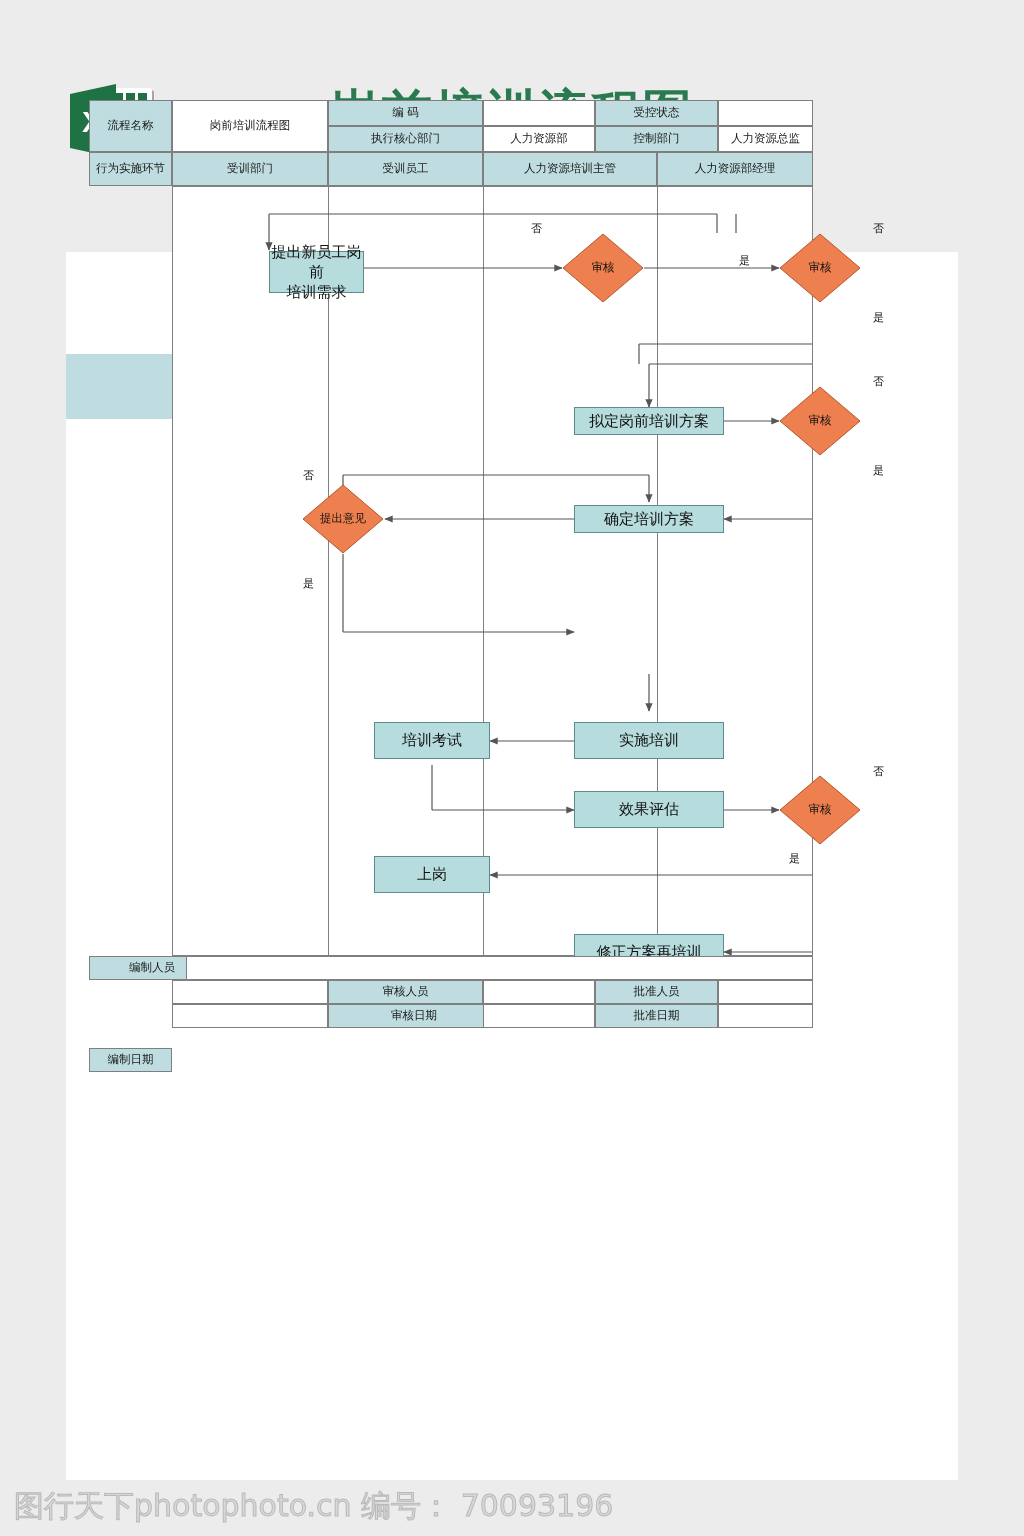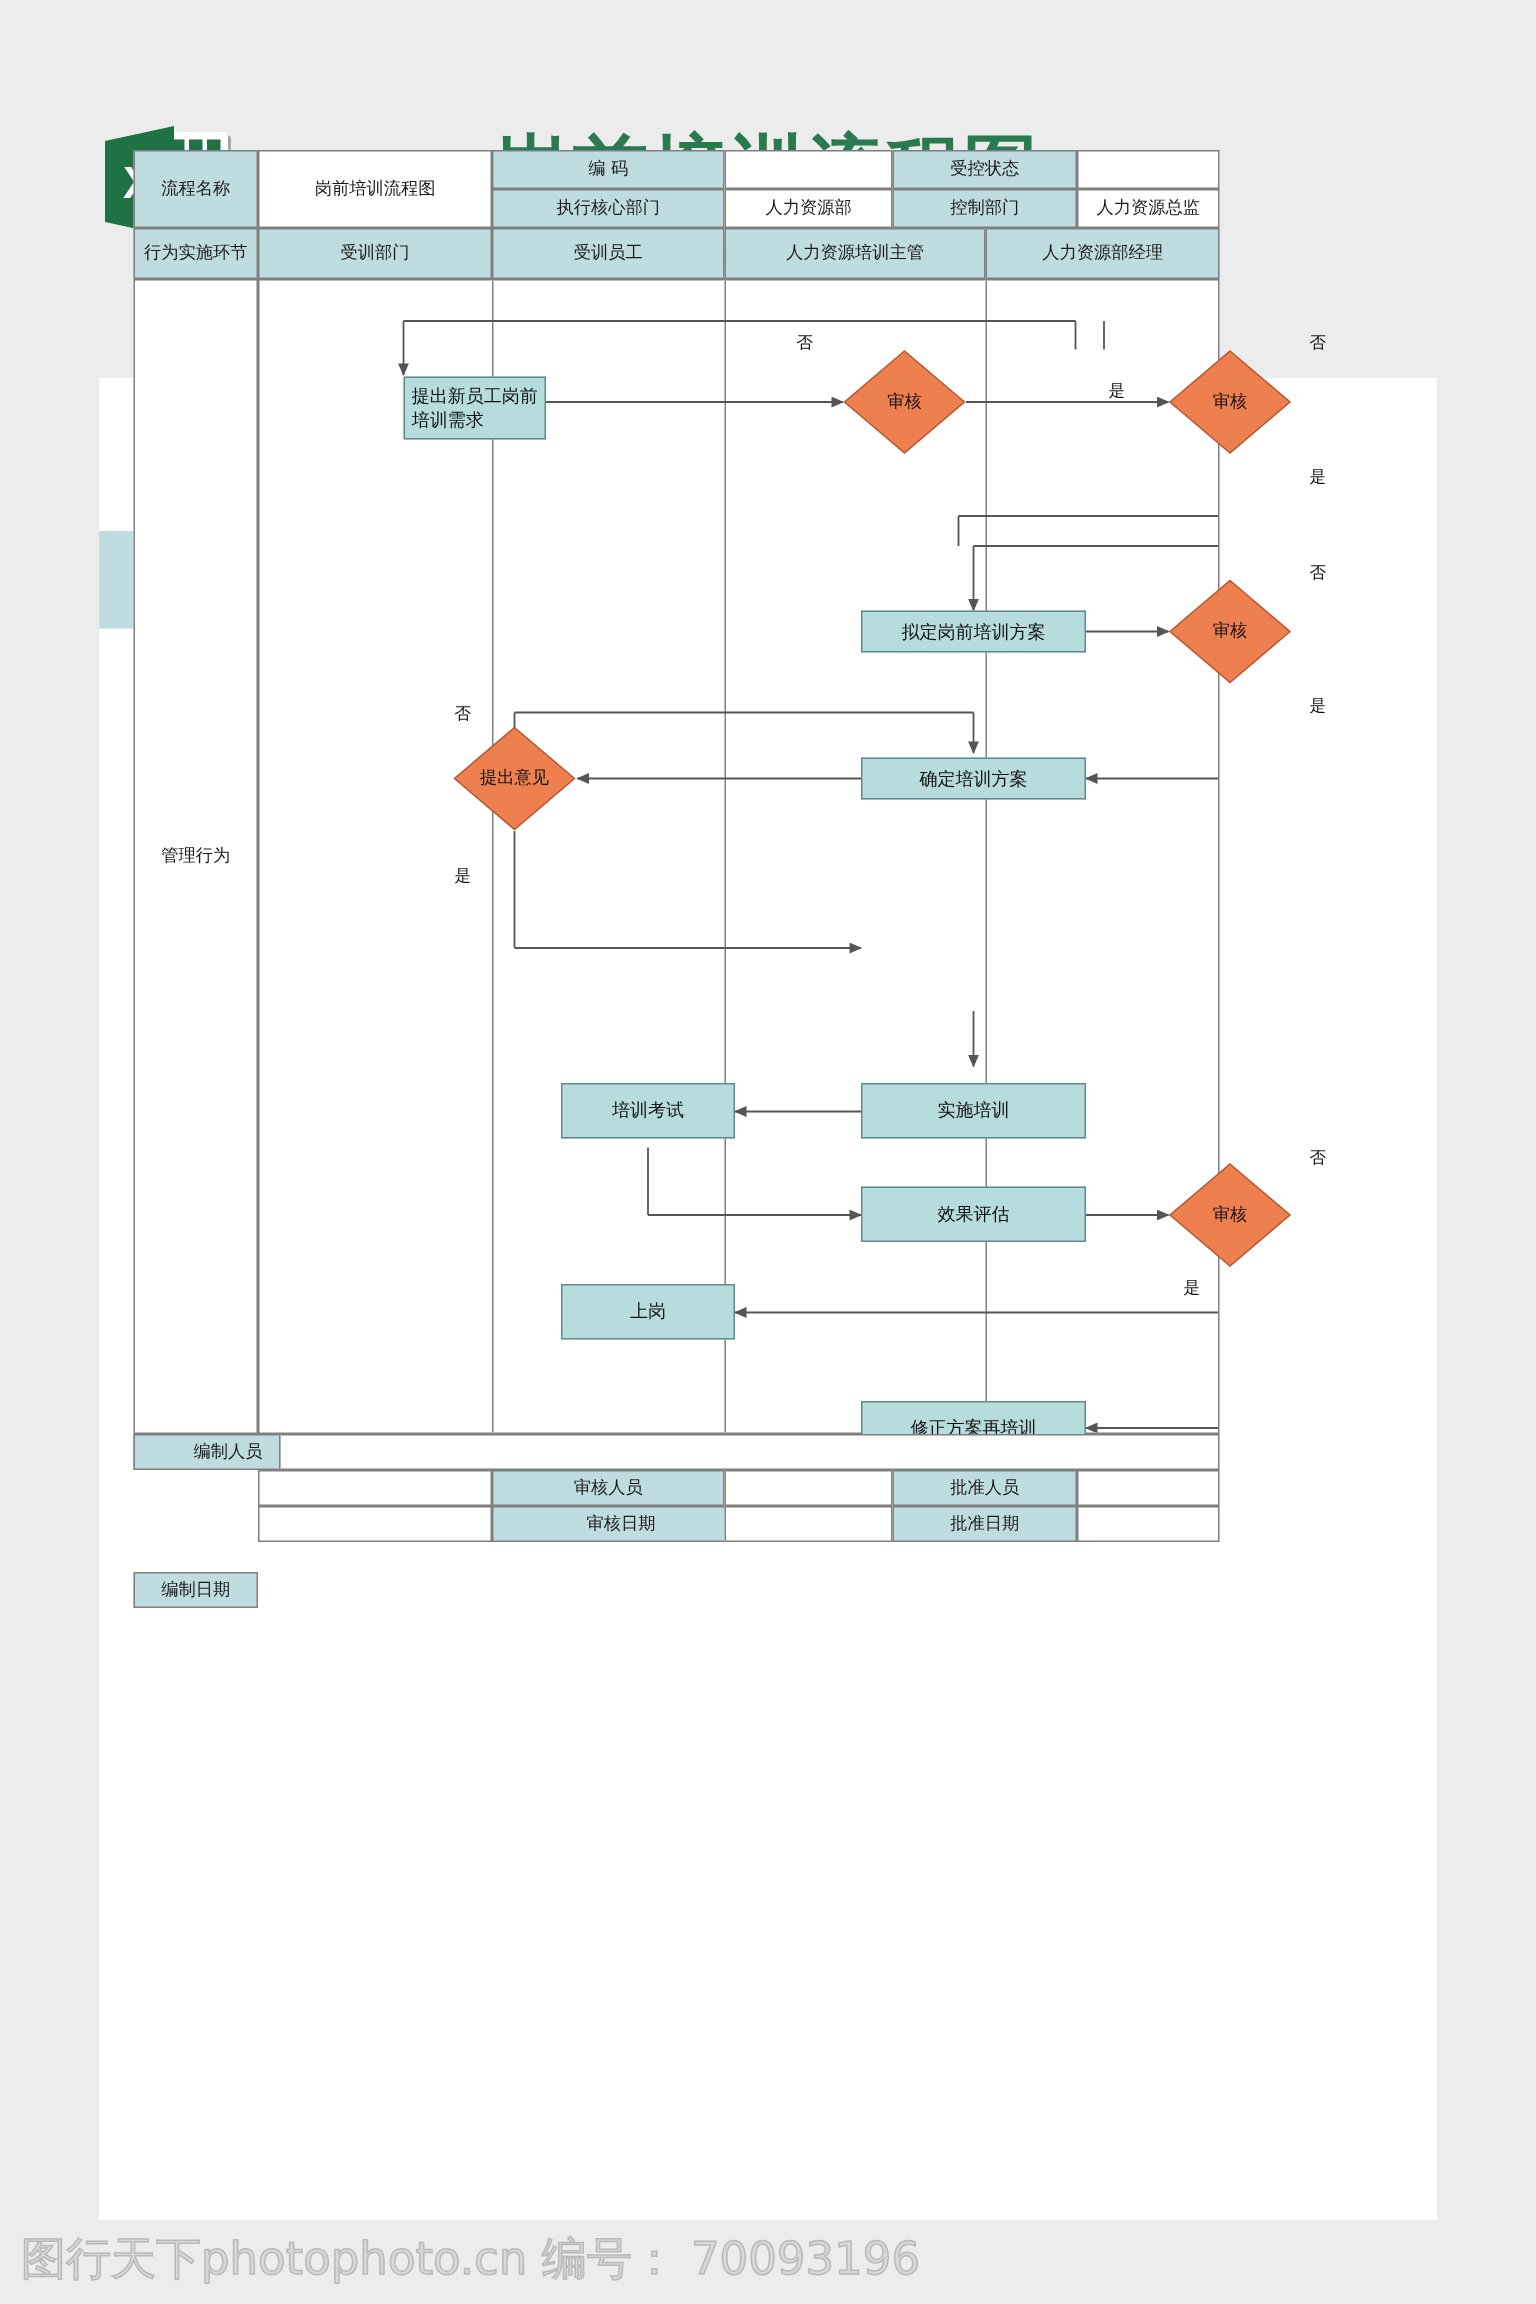--- a/index.html
+++ b/index.html
@@ -39,22 +39,22 @@
   .cell{position:absolute;box-sizing:border-box;border:1px solid #7f7f7f;
         display:flex;align-items:center;justify-content:center;
         font-size:11.5px;color:#1a1a1a;text-align:center;line-height:1.15;
         font-family:"DejaVu Sans","Liberation Sans",sans-serif;}
   .fill{background:#bfdde0;}
   .white{background:#ffffff;}
   
   #flow{position:absolute;left:0;top:0;width:724px;height:770px;}
   .lane{position:absolute;top:0;width:0;border-left:1px solid #808080;height:770px;}
   .node{position:absolute;box-sizing:border-box;background:#b7dcdd;border:1px solid #5e8b8d;
-        display:flex;align-items:center;justify-content:center;text-align:left;
-        font-size:12px;color:#111;line-height:1.35;
+        display:flex;align-items:center;justify-content:center;text-align:center;
+        font-size:15px;color:#111;line-height:1.35;
         font-family:"DejaVu Sans","Liberation Sans",sans-serif;}
   .diamond-wrap{position:absolute;}
   .diamond{position:absolute;left:0;top:0;width:100%;height:100%;}
   .dtext{position:absolute;left:0;top:0;width:100%;height:100%;
          display:flex;align-items:center;justify-content:center;
          font-size:11.5px;color:#111;line-height:1.0;text-align:center;
          font-family:"DejaVu Sans","Liberation Sans",sans-serif;}
   .dtext.stack{line-height:0.62;}
   .lbl{position:absolute;font-size:11px;color:#111;
        font-family:"DejaVu Sans","Liberation Sans",sans-serif;}
@@ -116,21 +116,20 @@
   <div class="cell white" style="left:394px;top:26px;width:112px;height:26px;">人力资源部</div>
   <div class="cell fill" style="left:506px;top:26px;width:123px;height:26px;">控制部门</div>
   <div class="cell white" style="left:629px;top:26px;width:95px;height:26px;">人力资源总监</div>
 
   <div class="cell fill" style="left:0;top:52px;width:83px;height:34px;">行为实施环节</div>
   <div class="cell fill" style="left:83px;top:52px;width:156px;height:34px;">受训部门</div>
   <div class="cell fill" style="left:239px;top:52px;width:155px;height:34px;">受训员工</div>
   <div class="cell fill" style="left:394px;top:52px;width:174px;height:34px;">人力资源培训主管</div>
   <div class="cell fill" style="left:568px;top:52px;width:156px;height:34px;">人力资源部经理</div>
 
-  <div class="cell white" style="left:0;top:86px;width:83px;height:770px;">管理行为</div>
 
   <div style="position:absolute;left:83px;top:86px;width:641px;height:770px;box-sizing:border-box;border:1px solid #7f7f7f;background:#fff;">
     <div id="flow" style="width:639px;height:768px;">
 
       <div class="lane" style="left:155px;height:768px;"></div>
       <div class="lane" style="left:310px;height:768px;"></div>
       <div class="lane" style="left:484px;height:768px;"></div>
 
       <svg style="position:absolute;left:0;top:0;width:639px;height:768px;" viewBox="0 0 639 768">
         <defs>

